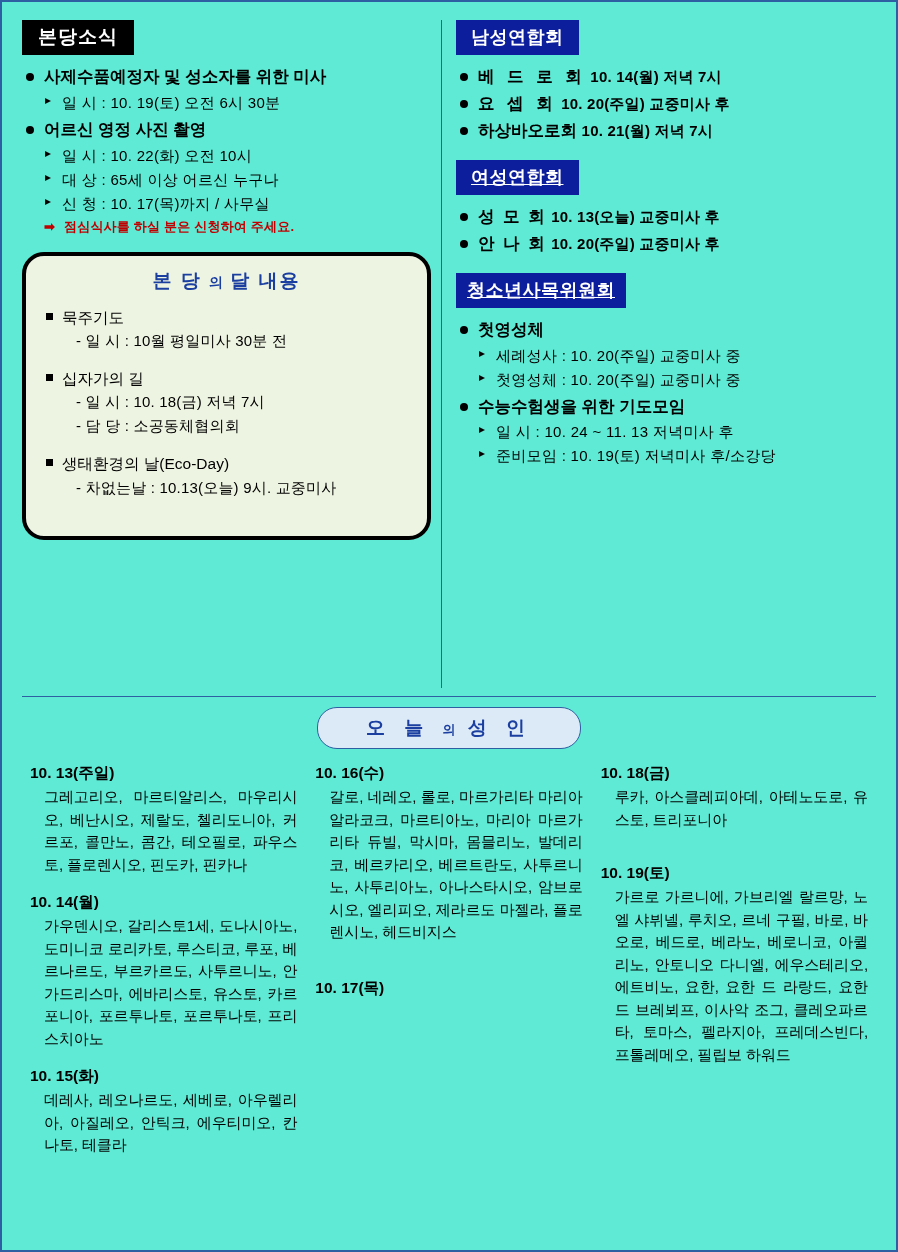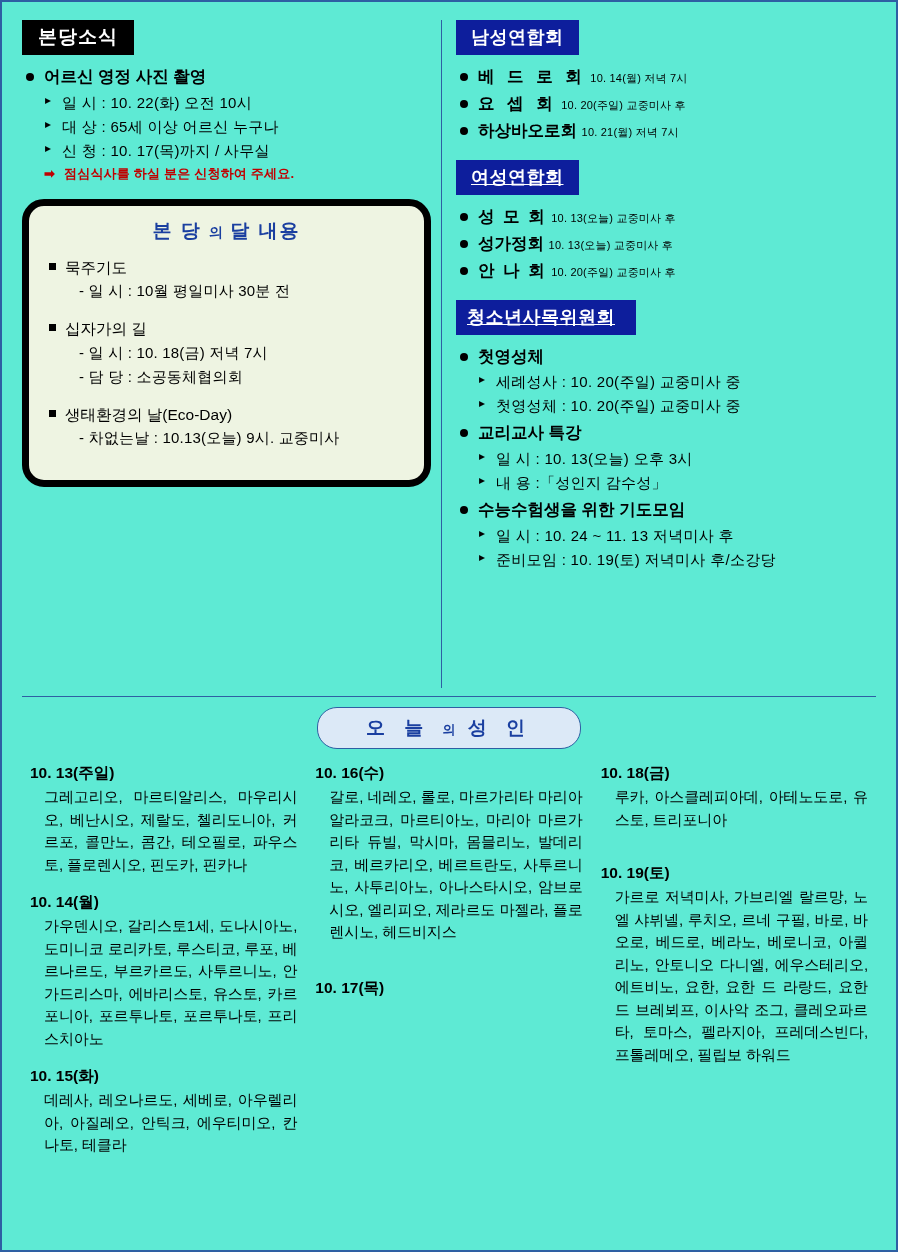--- a/index.html
+++ b/index.html
@@ -47,21 +47,21 @@
   .hdr-blue {
     display: inline-block;
     background: #0d1e9c;
     color: #fff;
     font-weight: bold;
     font-size: 18px;
     padding: 4px 14px 5px 14px;
     border: 1px solid #0d1e9c;
     letter-spacing: 0.5px;
   }
-  .hdr-blue.wide { padding: 4px 20px 5px 10px; }
+  .hdr-blue.wide { padding: 4px 10px 5px 10px; }
 
   
   ul.lv1 {
     list-style: none;
     margin: 10px 0 0 0;
     padding: 0;
   }
   ul.lv1 > li {
     position: relative;
     padding-left: 22px;
@@ -112,21 +112,21 @@
     content: "\27A1";
     position: absolute;
     left: 0; top: 0;
     font-size: 13px;
   }
   .grp { margin-bottom: 13px; }
 
   
   .green-box {
     margin-top: 14px;
-    border: 7px solid #000000;
+    border: 4px solid #000000;
     border-radius: 22px;
     background: #eef4e2;
     padding: 12px 18px 16px 18px;
     height: 288px;
   }
   .green-title {
     text-align: center;
     color: #1a3fa0;
     font-weight: bold;
     font-size: 19px;
@@ -155,21 +155,21 @@
   .sub {
     padding-left: 14px;
     font-size: 15px;
     line-height: 1.6;
     letter-spacing: 0.2px;
   }
 
   
   .assoc-list { margin-top: 10px; }
   .assoc-list li { margin-bottom: 6px; }
-  .assoc-when { font-weight: normal; font-size: 11px; letter-spacing: 0.2px; }
+  .assoc-when { font-weight: bold; font-size: 15px; letter-spacing: 0.2px; }
   .spaced { letter-spacing: 4px; }
   .spaced2 { letter-spacing: 2px; }
   .mt14 { margin-top: 14px; text-decoration: underline; }
   .mt10 { margin-top: 10px; }
 
   
   .divider {
     border: none;
     border-top: 1.5px solid #2e5fa3;
     margin: 8px 0 10px 0;
@@ -214,20 +214,26 @@
 <body>
 
 <div class="page">
 
   <div class="top">
 
     <div class="col-left">
       <div class="hdr-black">본당소식</div>
 
       <ul class="lv1">
+        <li class="grp">
+          <span>사제수품예정자 및 성소자를 위한 미사</span>
+          <ul class="lv2">
+            <li>일 시 : 10. 19(토) 오전 6시 30분</li>
+          </ul>
+        </li>
         <li>
           <span>어르신 영정 사진 촬영</span>
           <ul class="lv2">
             <li>일 시 : 10. 22(화) 오전 10시</li>
             <li>대 상 : 65세 이상 어르신 누구나</li>
             <li>신 청 : 10. 17(목)까지 / 사무실</li>
           </ul>
           <div class="arrow-note">점심식사를 하실 분은 신청하여 주세요.</div>
         </li>
       </ul>
@@ -274,45 +280,34 @@
         </li>
       </ul>
 
       <div class="hdr-blue mt14">여성연합회</div>
       <ul class="lv1 assoc-list">
         <li>
           <span class="spaced2">성 모 회</span>
           <span class="assoc-when">10. 13(오늘) 교중미사 후</span>
         </li>
         <li>
-          <span>성가정회</span>
-          <span class="assoc-when">10. 13(오늘) 교중미사 후</span>
-        </li>
-        <li>
           <span class="spaced2">안 나 회</span>
           <span class="assoc-when">10. 20(주일) 교중미사 후</span>
         </li>
       </ul>
 
       <div class="hdr-blue wide mt14">청소년사목위원회</div>
       <ul class="lv1 mt10">
         <li class="grp">
           <span>첫영성체</span>
           <ul class="lv2">
             <li>세례성사 : 10. 20(주일) 교중미사 중</li>
             <li>첫영성체 : 10. 20(주일) 교중미사 중</li>
           </ul>
         </li>
-        <li class="grp">
-          <span>교리교사 특강</span>
-          <ul class="lv2">
-            <li>일 시 : 10. 13(오늘) 오후 3시</li>
-            <li>내 용 :「성인지 감수성」</li>
-          </ul>
-        </li>
         <li>
           <span>수능수험생을 위한 기도모임</span>
           <ul class="lv2">
             <li>일 시 : 10. 24 ~ 11. 13 저녁미사 후</li>
             <li>준비모임 : 10. 19(토) 저녁미사 후/소강당</li>
           </ul>
         </li>
       </ul>
 
     </div>
@@ -341,17 +336,17 @@
       <div class="saint-day">10. 16(수)</div>
       <div class="saint-names">갈로, 네레오, 롤로, 마르가리타 마리아 알라코크, 마르티아노, 마리아 마르가리타 듀빌, 막시마, 몸믈리노, 발데리코, 베르카리오, 베르트란도, 사투르니노, 사투리아노, 아나스타시오, 암브로시오, 엘리피오, 제라르도 마젤라, 플로렌시노, 헤드비지스</div>
       <div style="height:18px"></div>
       <div class="saint-day">10. 17(목)</div>
     </div>
     <div class="saint-col">
       <div class="saint-day">10. 18(금)</div>
       <div class="saint-names">루카, 아스클레피아데, 아테노도로, 유스토, 트리포니아</div>
       <div style="height:16px"></div>
       <div class="saint-day">10. 19(토)</div>
-      <div class="saint-names">가르로 저녁미사, 가브리엘 랄르망, 노엘 샤뷔넬, 루치오, 르네 구필, 바로, 바오로, 베드로, 베라노, 베로니코, 아퀼리노, 안토니오 다니엘, 에우스테리오, 에트비노, 요한, 요한 드 라랑드, 요한 드 브레뵈프, 이사악 조그, 클레오파르타, 토마스, 펠라지아, 프레데스빈다, 프톨레메오, 필립보 하워드</div>
+      <div class="saint-names">가르로 가르니에, 가브리엘 랄르망, 노엘 샤뷔넬, 루치오, 르네 구필, 바로, 바오로, 베드로, 베라노, 베로니코, 아퀼리노, 안토니오 다니엘, 에우스테리오, 에트비노, 요한, 요한 드 라랑드, 요한 드 브레뵈프, 이사악 조그, 클레오파르타, 토마스, 펠라지아, 프레데스빈다, 프톨레메오, 필립보 하워드</div>
     </div>
   </div>
 
 </div>
 
 </body></html>

